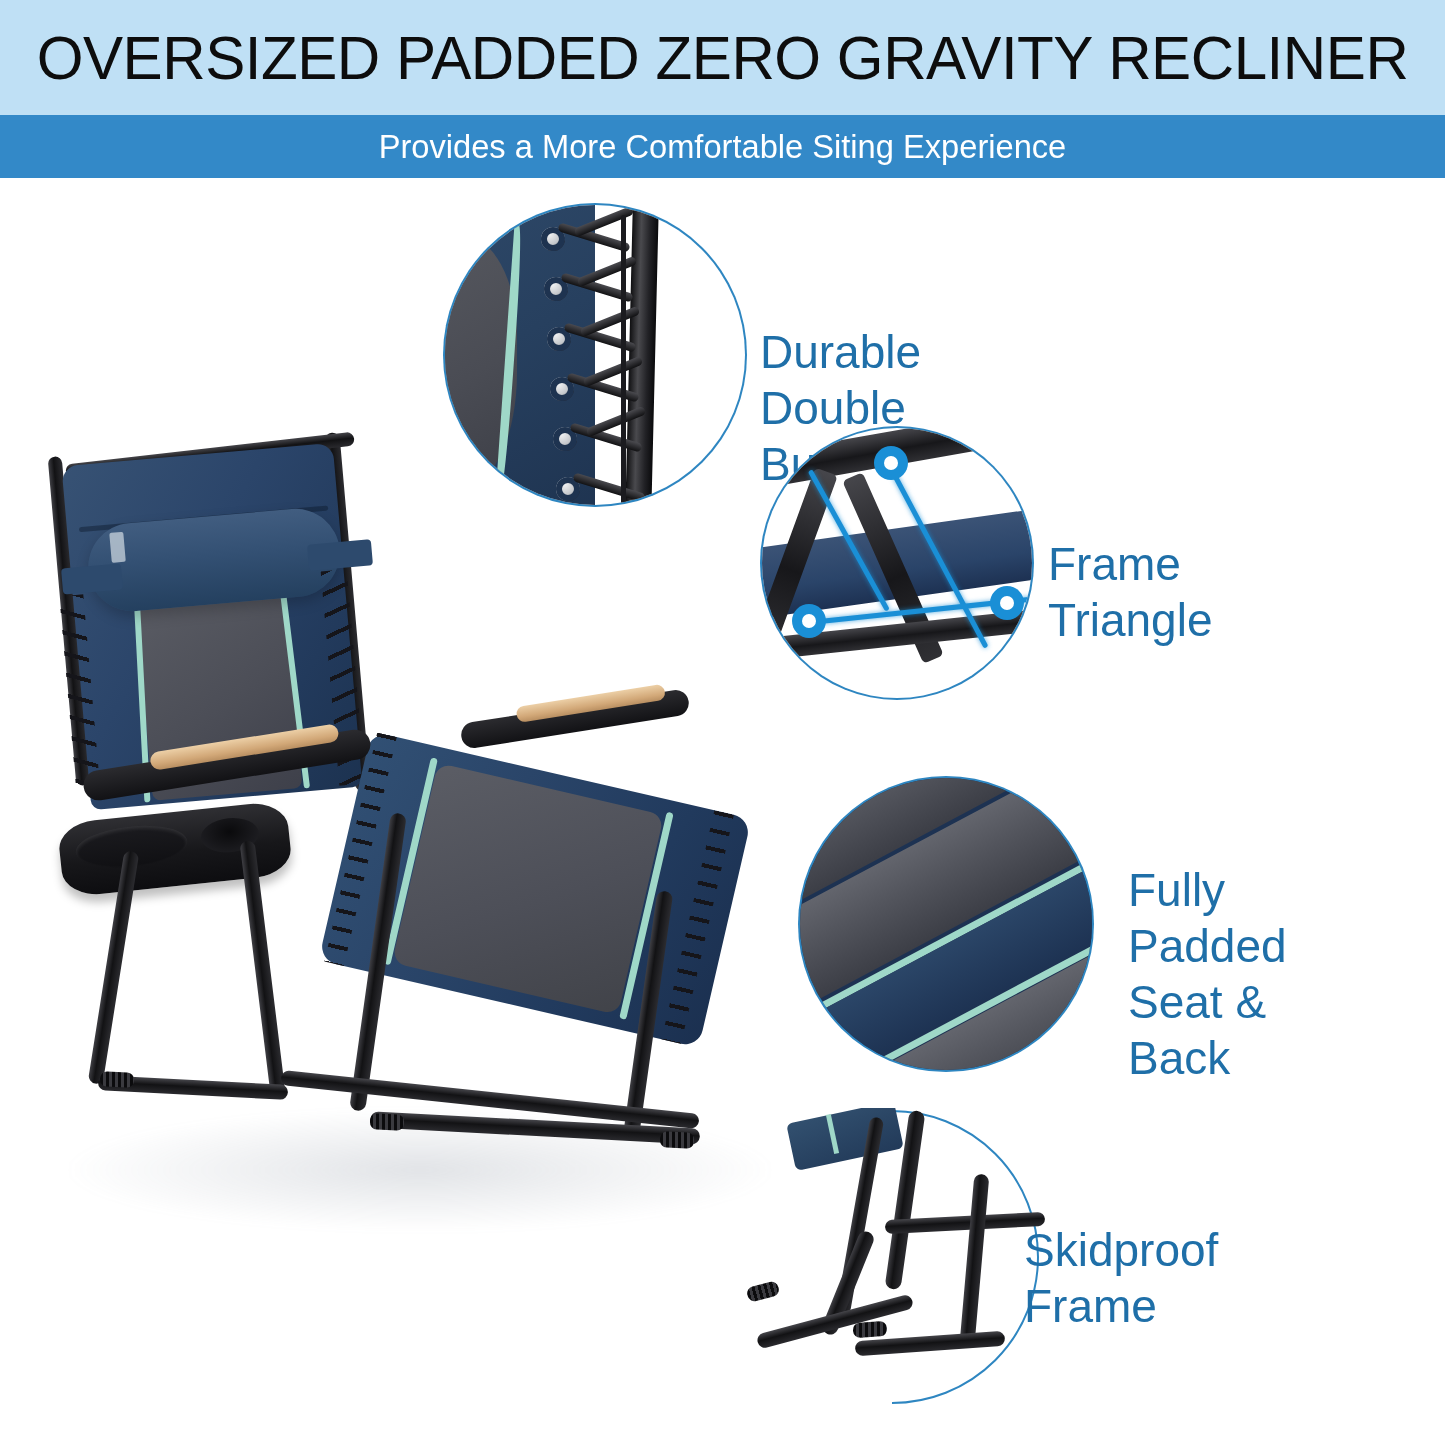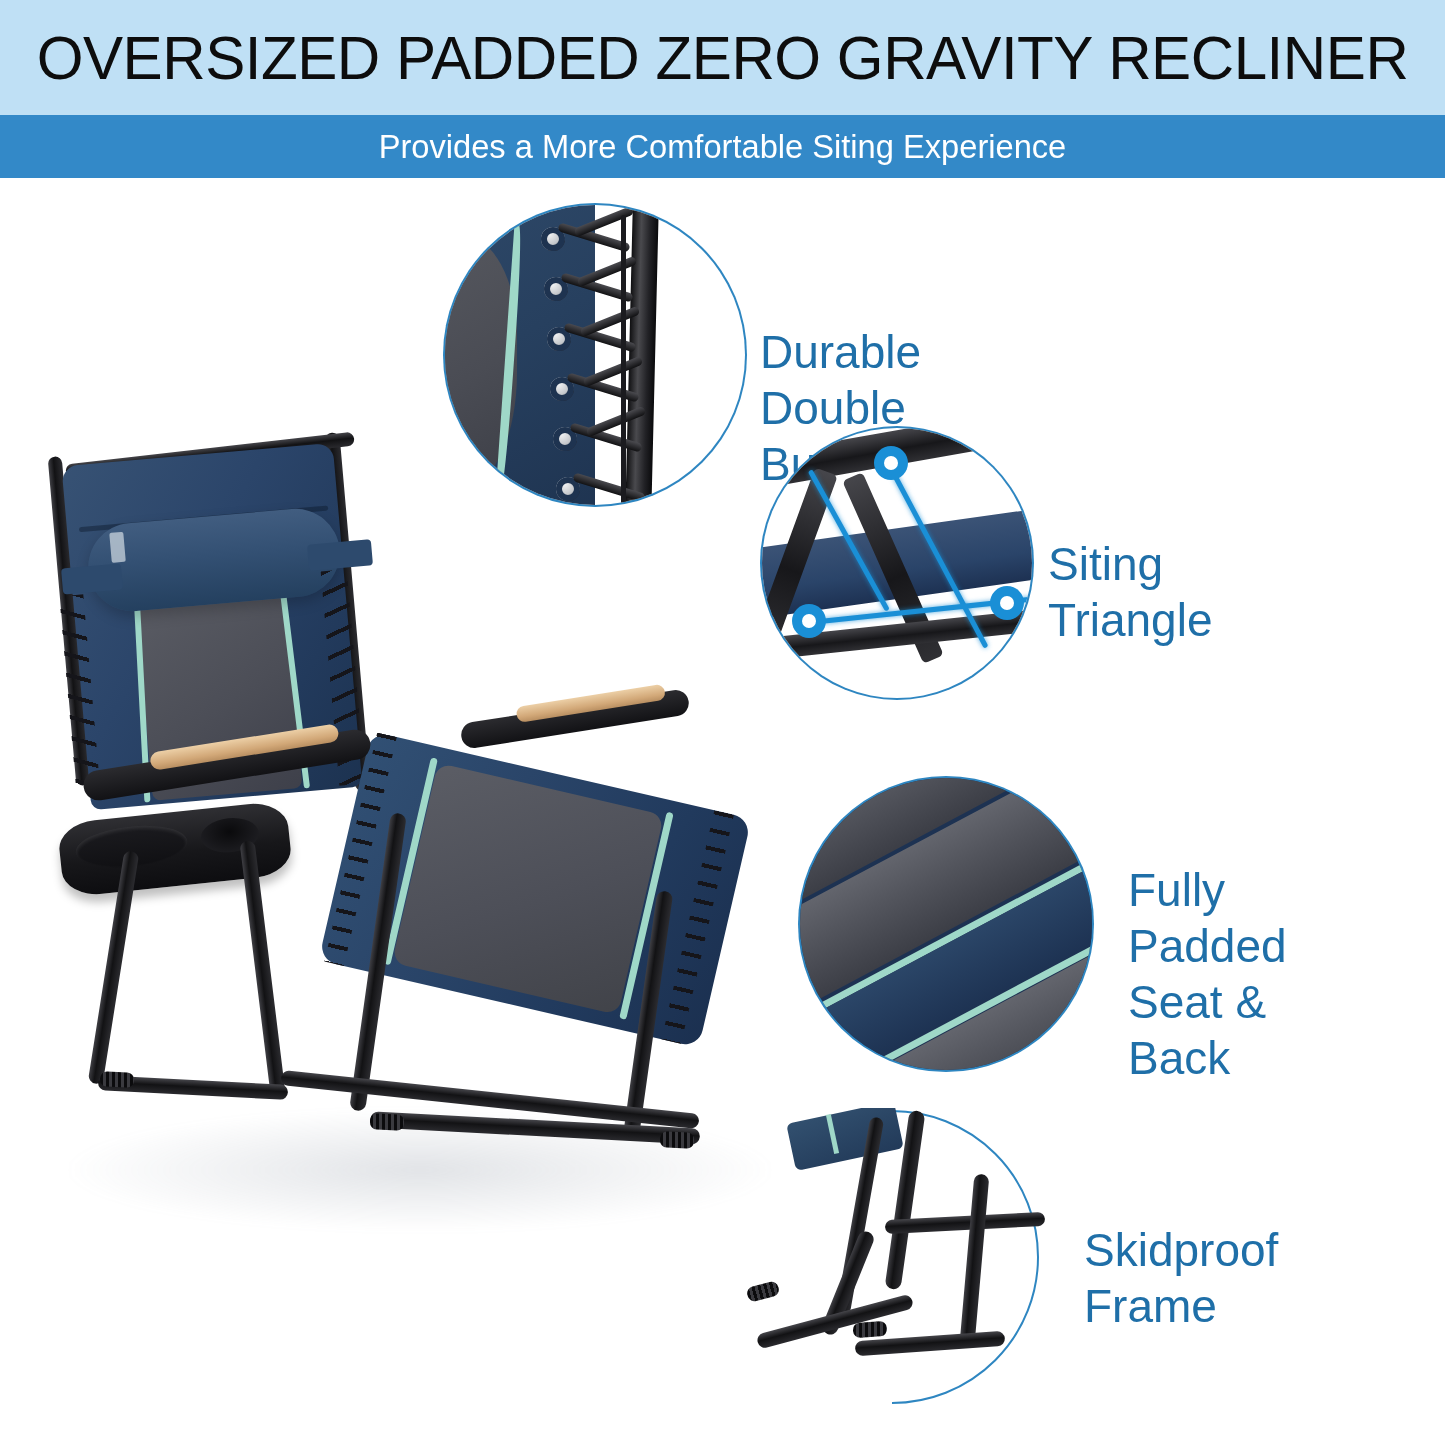--- a/index.html
+++ b/index.html
@@ -217,21 +217,21 @@
       <div class="bar" style="left:20px;top:38px;width:24px;height:190px;transform:rotate(20deg);"></div>
       <div class="bar" style="left:120px;top:40px;width:22px;height:200px;transform:rotate(-24deg);"></div>
       <div class="bar" style="left:-10px;top:196px;width:290px;height:22px;transform:rotate(-6deg);"></div>
       <div class="tri-line" style="left:48px;top:40px;width:160px;transform-origin:left center;transform:rotate(61deg);"></div>
       <div class="tri-line" style="left:128px;top:36px;width:205px;transform-origin:left center;transform:rotate(62deg);"></div>
       <div class="tri-line" style="left:48px;top:192px;width:225px;transform-origin:left center;transform:rotate(-6deg);"></div>
       <div class="node" style="left:112px;top:18px;"></div>
       <div class="node" style="left:30px;top:176px;"></div>
       <div class="node" style="left:228px;top:158px;"></div>
     </div>
-    <div class="c-label" style="left:1048px;top:536px;">Siting Triangle</div>
+    <div class="c-label" style="left:1048px;top:536px;">Frame Triangle</div>
   </div>
 
   <div class="callout">
     <div class="circ" style="left:800px;top:778px;width:292px;height:292px;background:#1d3252;">
       <div style="position:absolute;left:-120px;top:-110px;width:520px;height:520px;transform:rotate(-28deg);">
         <div class="pad-navy" style="left:0;top:0;"></div>
         <div class="pad-mint" style="left:0;top:70px;"></div>
         <div class="pad-stripe" style="left:0;top:78px;"></div>
         <div class="pad-stripe" style="left:0;top:174px;"></div>
         <div class="pad-mint" style="left:0;top:270px;"></div>
@@ -254,16 +254,16 @@
       <div class="tube" style="left:118px;top:8px;width:14px;height:200px;transform:rotate(10deg);"></div>
       <div class="tube" style="left:162px;top:2px;width:16px;height:180px;transform:rotate(8deg);"></div>
       <div class="tube" style="left:105px;top:120px;width:16px;height:110px;transform:rotate(22deg);"></div>
       <div class="tube-h" style="left:20px;top:206px;width:160px;height:15px;transform:rotate(-15deg);"></div>
       <div class="ribbed" style="left:12px;top:176px;width:32px;height:15px;transform:rotate(-15deg);"></div>
       <div class="tube-h" style="left:150px;top:108px;width:160px;height:14px;transform:rotate(-3deg);"></div>
       <div class="tube" style="left:232px;top:66px;width:15px;height:170px;transform:rotate(5deg);"></div>
       <div class="tube-h" style="left:120px;top:228px;width:150px;height:15px;transform:rotate(-4deg);"></div>
       <div class="ribbed" style="left:118px;top:214px;width:34px;height:15px;transform:rotate(-4deg);"></div>
     </div>
-    <div class="c-label" style="left:1084px;top:1222px;">Skidproof Frame</div>
+    <div class="c-label" style="left:1024px;top:1222px;">Skidproof Frame</div>
   </div>
 
 </div>
 
 </body></html>

